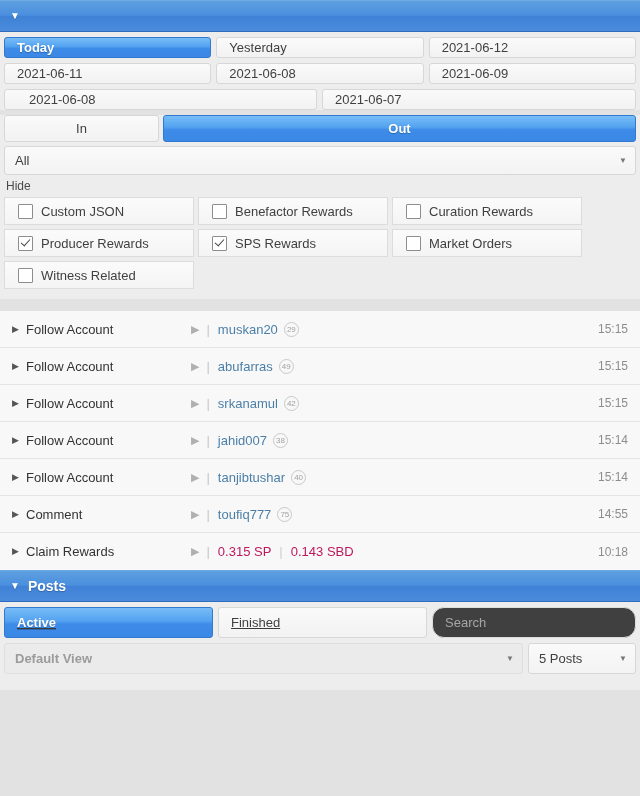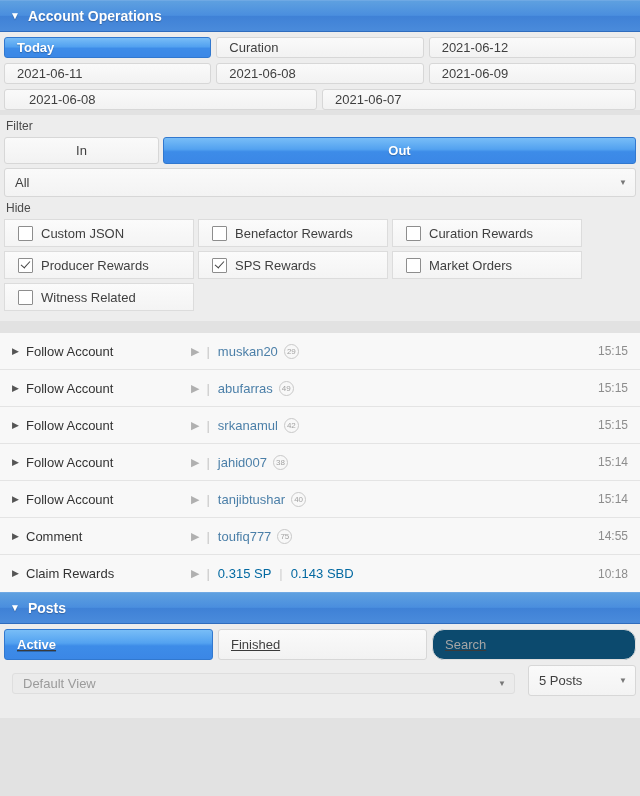--- a/index.html
+++ b/index.html
@@ -159,75 +159,73 @@
     justify-content: center;
     width: 15px; height: 15px;
     border: 1px solid #c9c9c9;
     border-radius: 50%;
     font-size: 8px;
     color: #a2a2a2;
     margin-left: 6px;
     box-sizing: border-box;
     text-align: right;
   }
-  .op-amt { color: #0369a1; }
+  .op-amt { color: #be185d; }
   .op-sep { color: #cfcfcf; margin: 0 8px; }
   .op-time { flex: 0 0 auto; font-size: 12px; color: #8d8d8d; }
 
   
   .posts-body { background: #ededed; padding: 5px 4px 0 4px; box-sizing: border-box; }
   .posts-row1 { display: flex; gap: 5px; text-decoration: underline; }
   .posts-row1 .tile { flex: 0 0 209px; height: 31px; }
   .search-field {
     flex: 1 1 auto;
     height: 31px;
-    background: #0c4a6e;
+    background: #404040;
     border: 1px solid #dddddd;
     border-radius: 12px;
     display: flex;
     align-items: center;
     padding: 0 12px;
     box-sizing: border-box;
     color: #a6a6a6;
     font-size: 13px;
   }
   .posts-row2 { display: flex; gap: 5px; margin-top: 5px; }
-  .posts-row2 .view-sel { flex: 1 1 auto; margin: 8px; height: 21px; background: #ebebeb; border-color: #dedede; }
+  .posts-row2 .view-sel { flex: 1 1 auto; margin: 0; height: 31px; background: #ebebeb; border-color: #dedede; font-weight: bold; }
   .posts-row2 .count-sel { flex: 0 0 108px; margin: 0; height: 31px; }
   .posts-tail { height: 16px; background: #ededed; }
 </style>
 </head>
 <body>
 
 <div class="app">
 
   <div class="panel-header">
     <span class="caret">▼</span>
-    <span>Account Operations</span>
   </div>
 
   <div class="section-pad">
     <div class="date-row">
       <div class="tile active">Today</div>
-      <div class="tile">Curation</div>
+      <div class="tile">Yesterday</div>
       <div class="tile">2021-06-12</div>
     </div>
     <div class="date-row">
       <div class="tile">2021-06-11</div>
       <div class="tile">2021-06-08</div>
       <div class="tile">2021-06-09</div>
     </div>
     <div class="date-row split">
       <div class="tile">2021-06-08</div>
       <div class="tile">2021-06-07</div>
     </div>
   </div>
 
   <div style="background:#ededed;">
-    <div class="sub-label">Filter</div>
     <div class="seg-row">
       <div class="tile seg-mid">In</div>
       <div class="tile active">Out</div>
     </div>
     <div class="select-wrap">
       <span>All</span>
       <span class="arrow-dn">▼</span>
     </div>
   </div>
 

